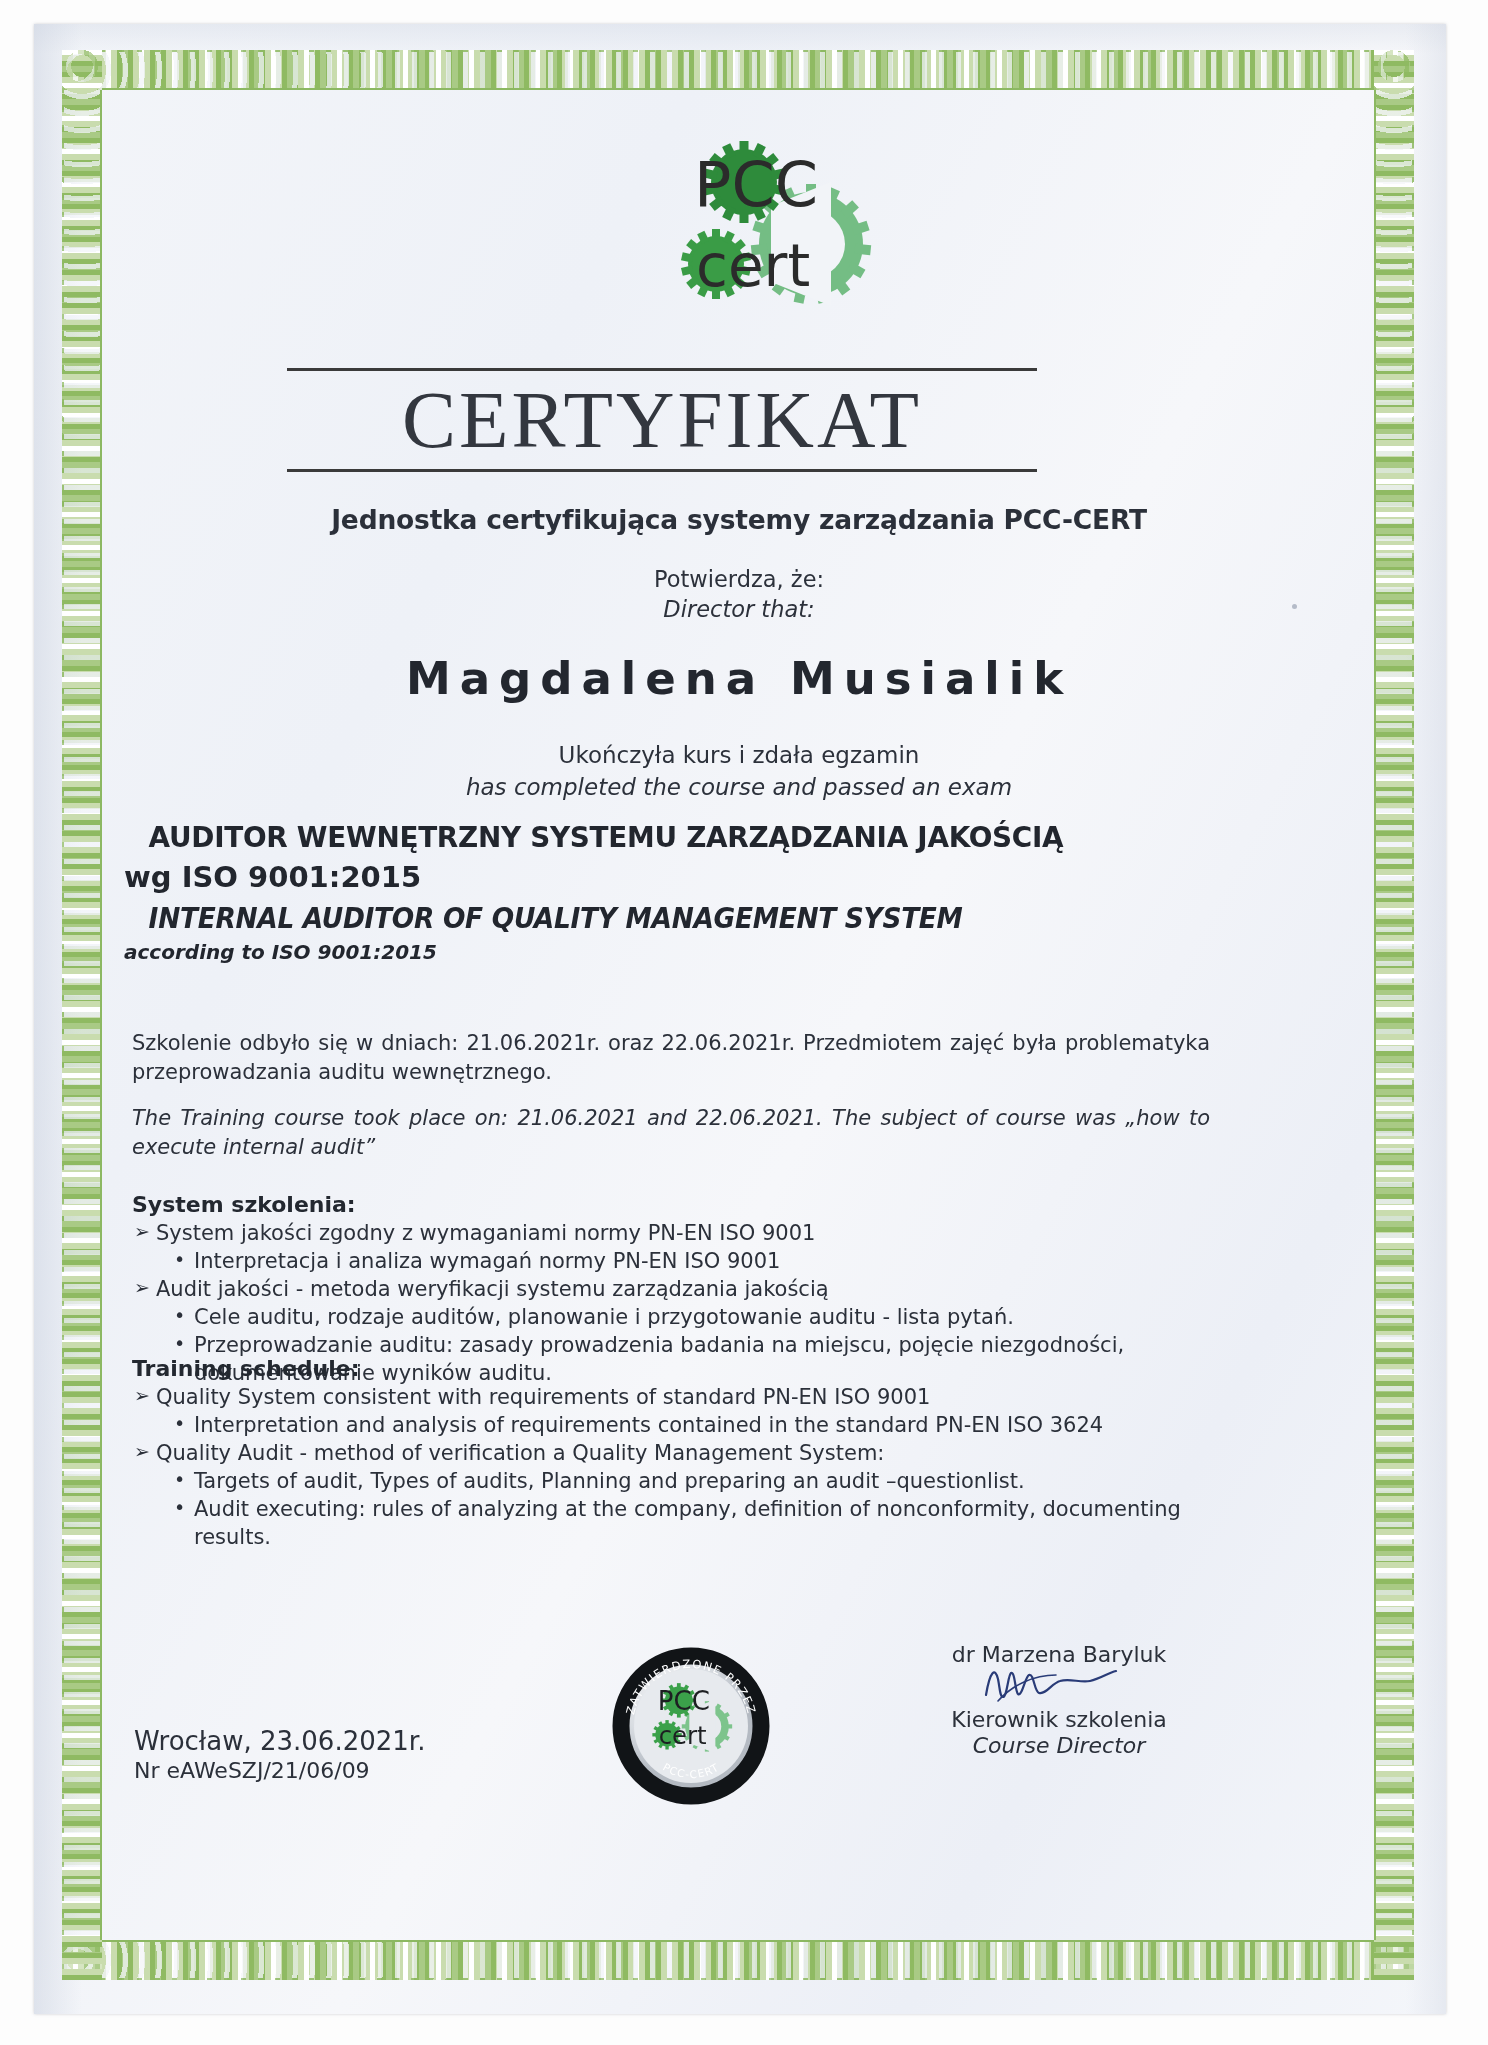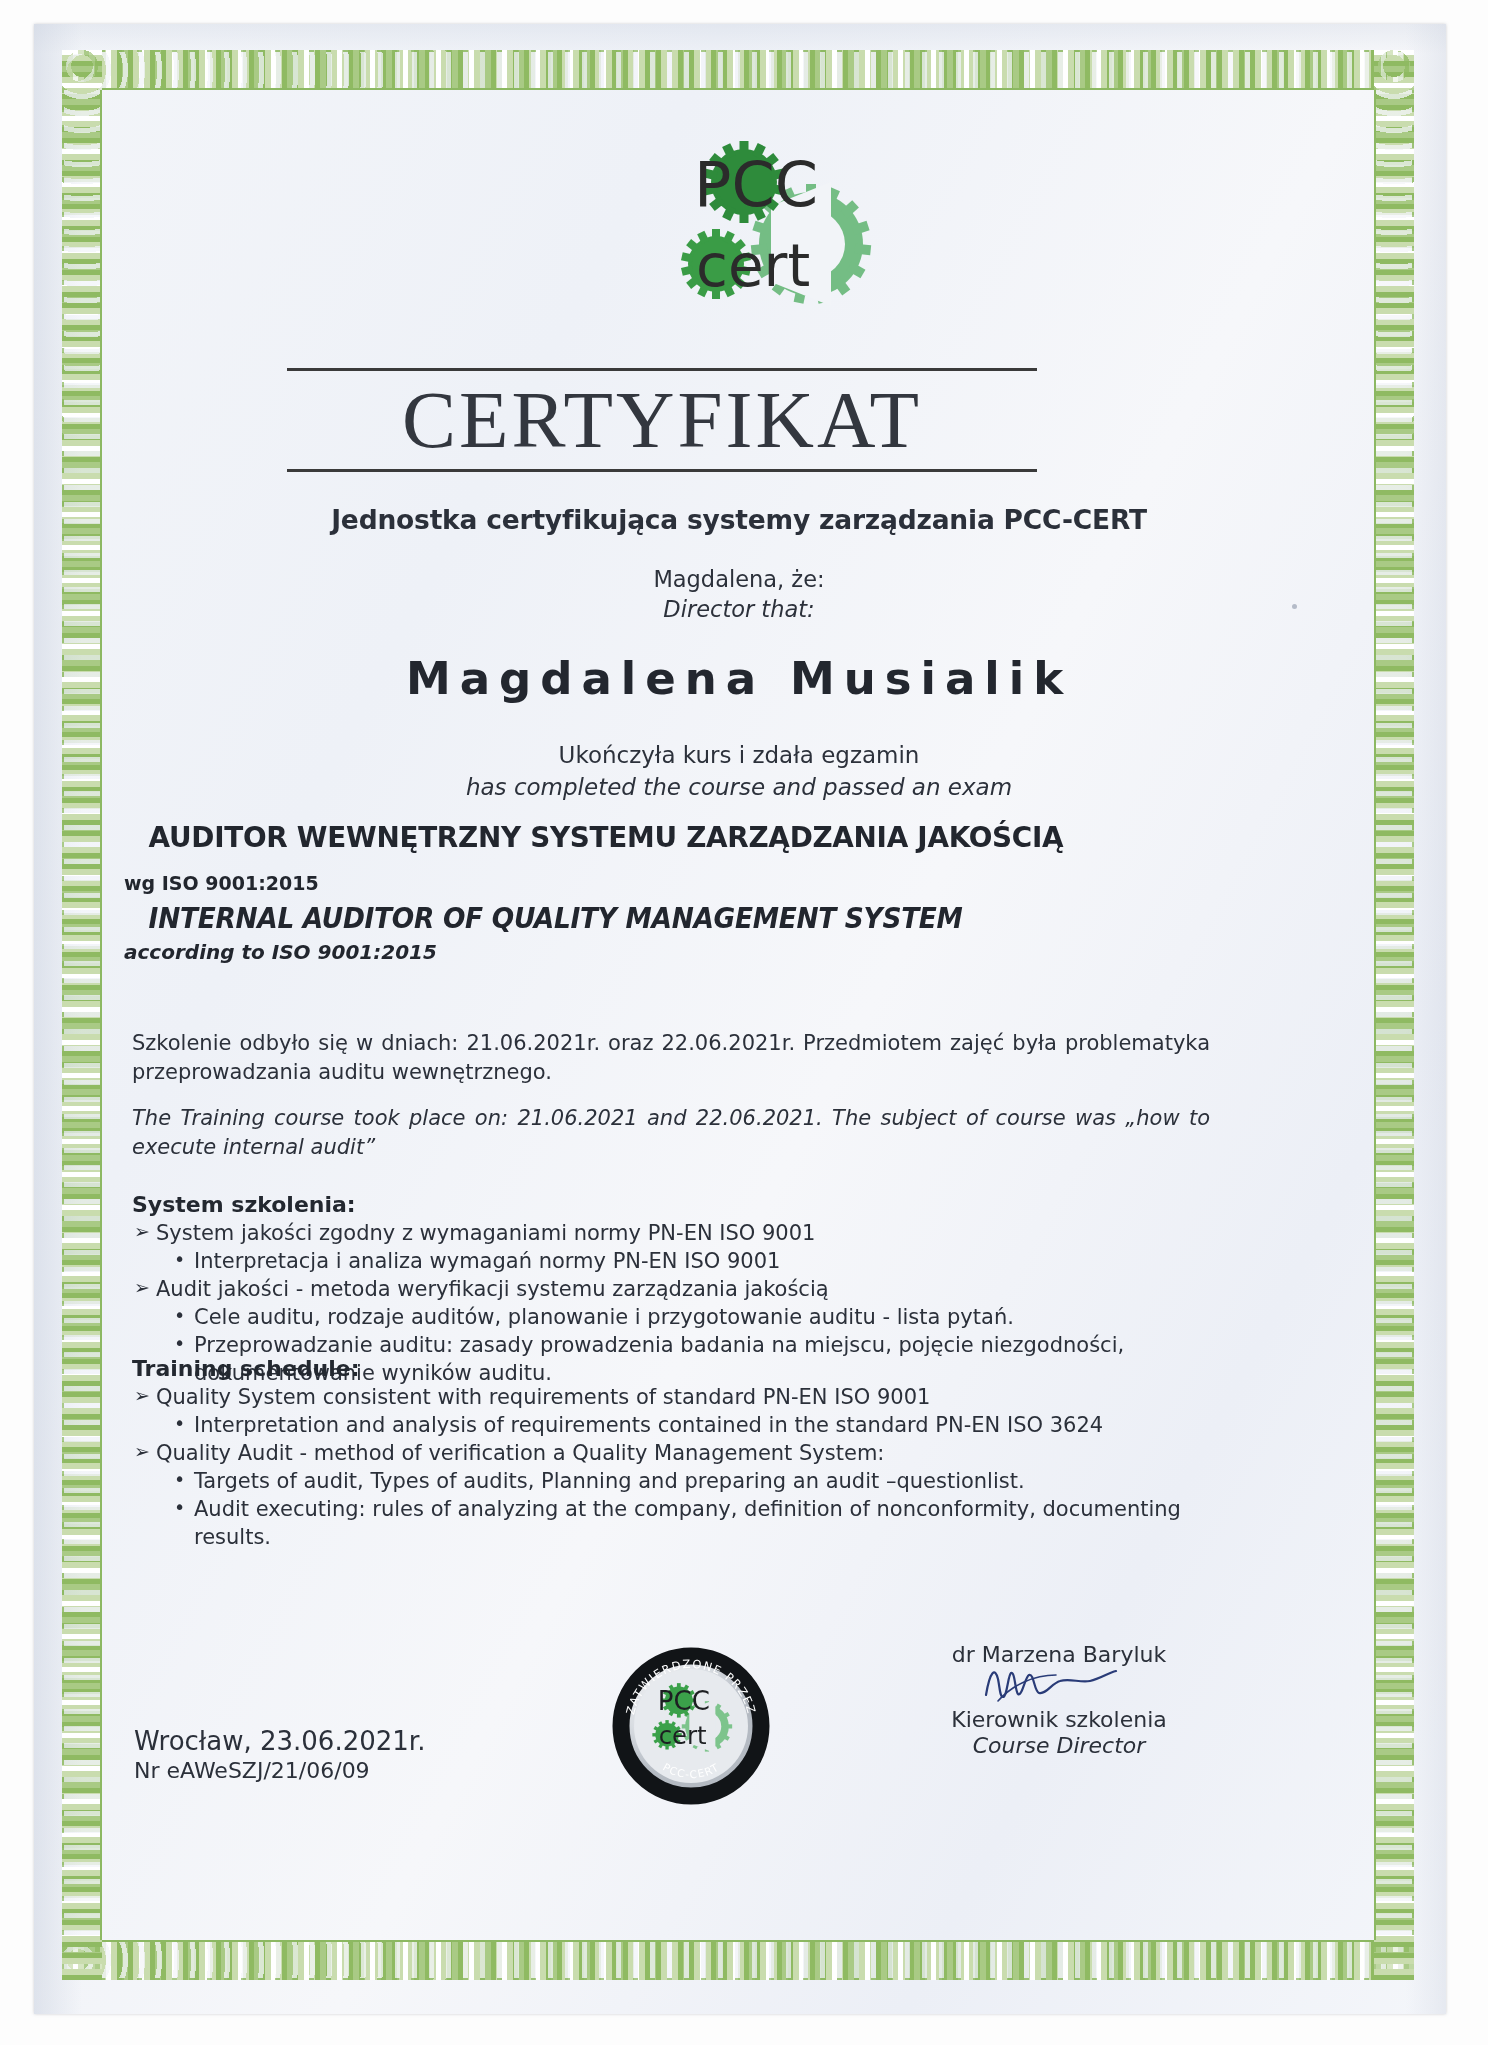--- a/index.html
+++ b/index.html
@@ -189,23 +189,23 @@
     left: 0; top: 716px; width: 1230px;
     color: #22262e;
   }
   .course-l1 {
     font-size: 29px;
     font-weight: bold;
     letter-spacing: -0.3px;
     transform: scaleX(.96);
   }
   .course-l2 {
-    font-size: 19px;
+    font-size: 29px;
     font-weight: bold;
-    margin-top: 18px;
+    margin-top: 6px;
   }
   .course-l3 {
     font-size: 27.5px;
     font-weight: bold;
     font-style: italic;
     margin-top: 8px;
     letter-spacing: -0.3px;
     transform: scaleX(.96);
   }
   .course-l4 {
@@ -408,21 +408,21 @@
         </svg>
       </div>
 
       <div class="title-block">
         <div class="title-rule"></div>
         <div class="cert-title">CERTYFIKAT</div>
         <div class="title-rule"></div>
       </div>
 
       <div class="subtitle">Jednostka certyfikująca systemy zarządzania PCC-CERT</div>
-      <div class="confirm-pl">Magdalena, że:</div>
+      <div class="confirm-pl">Potwierdza, że:</div>
       <div class="confirm-en">Director that:</div>
 
       <div class="recipient">Magdalena Musialik</div>
 
       <div class="completed-pl">Ukończyła kurs i zdała egzamin</div>
       <div class="completed-en">has completed the course and passed an exam</div>
 
       <div class="course-block">
         <div class="course-l1">AUDITOR WEWNĘTRZNY SYSTEMU ZARZĄDZANIA JAKOŚCIĄ</div>
         <div class="course-l2">wg ISO 9001:2015</div>

